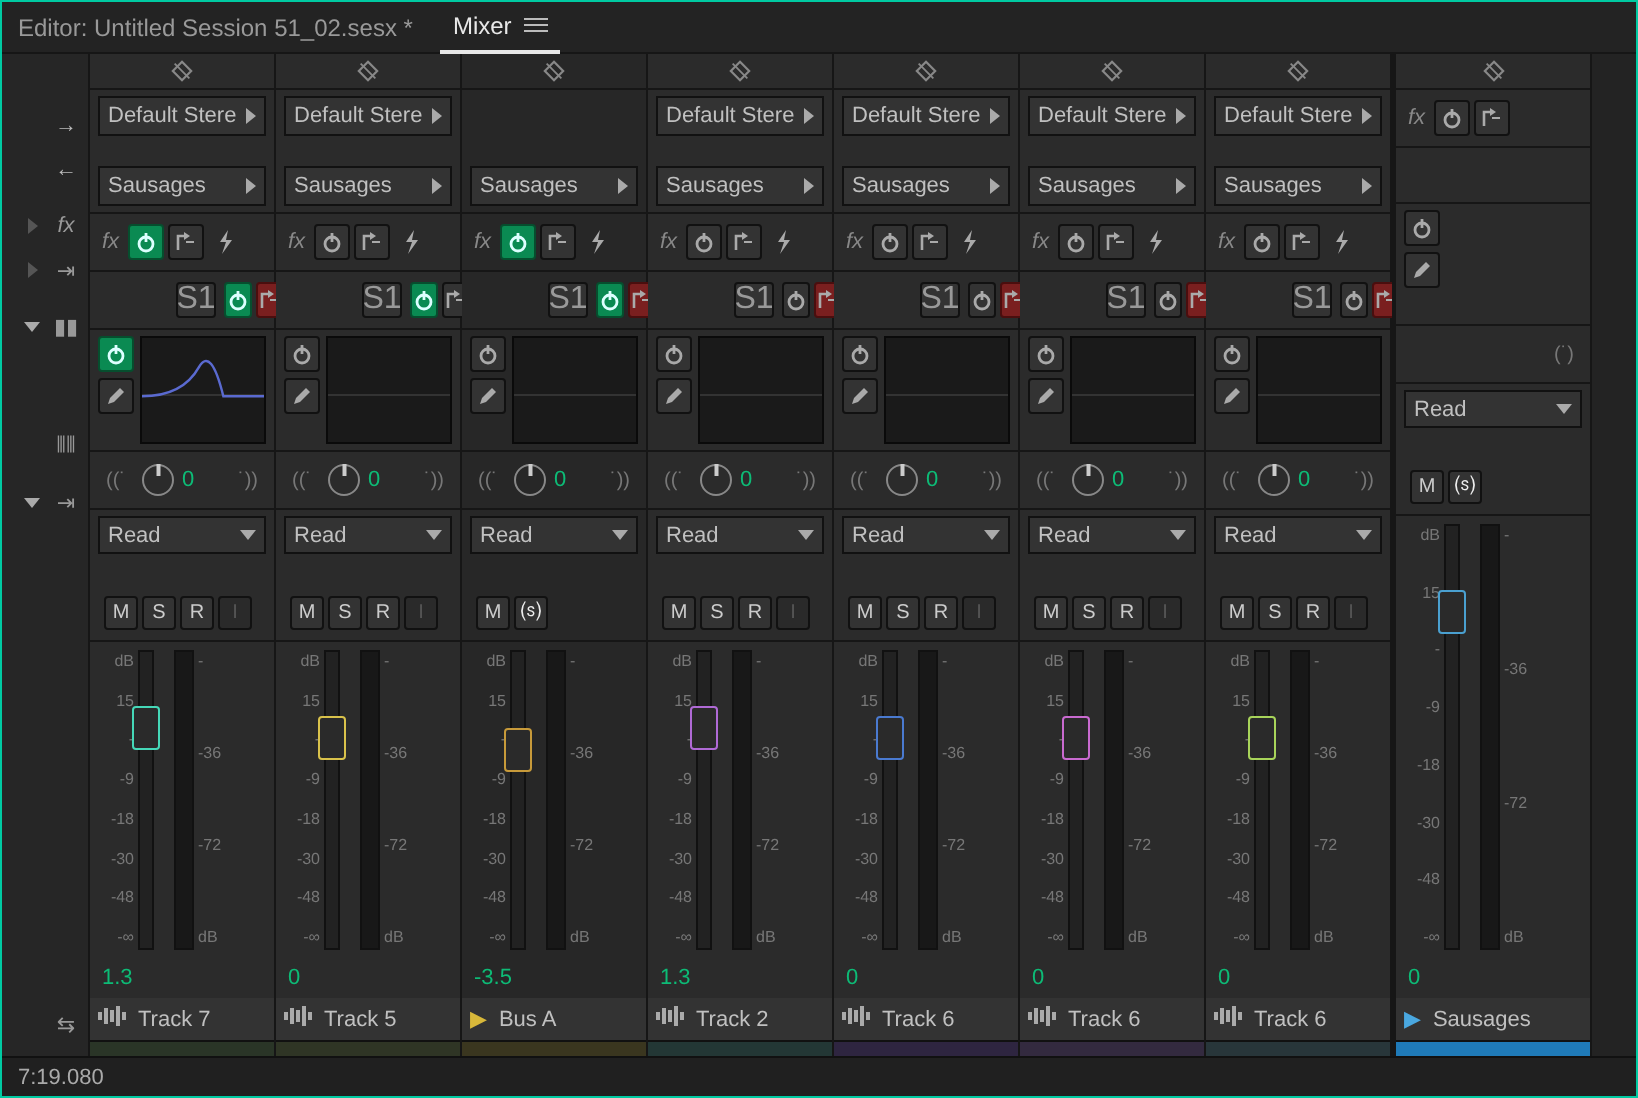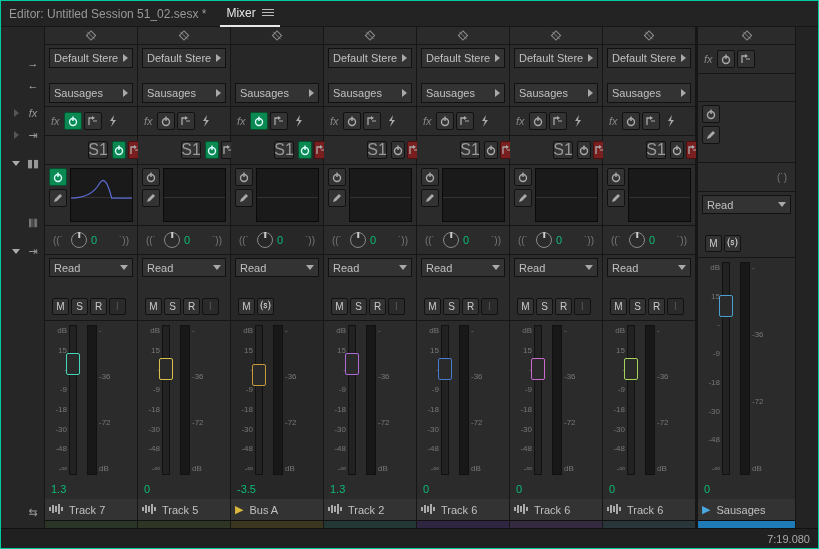--- a/index.html
+++ b/index.html
@@ -50,21 +50,21 @@
   .fader { flex: 1; min-height: 155px; display: flex; padding: 2px 4px; gap: 2px; position: relative; }
   .scale { width: 18px; display: flex; flex-direction: column; justify-content: space-between; align-items: flex-end; font-size: 8px; color: #777; padding: 4px 0; }
   .slidegroove { width: 8px; background: #222; border: 1px solid #111; position: relative; margin: 2px 0; }
   .thumb { position: absolute; width: 14px; height: 22px; left: -4px; border: 1.5px solid; border-radius: 2px; background: #2a2a2a; cursor: pointer; }
   .metergroove { width: 10px; background: linear-gradient(#181818,#181818); border: 1px solid #111; margin: 2px 0; }
   .mscale { width: 18px; display: flex; flex-direction: column; justify-content: space-between; align-items: flex-start; font-size: 8px; color: #777; padding: 4px 0;}
   .gainval { color: #0dbb76; padding: 4px 6px; font-weight: 500; height: 20px;}
   .namebar { height: 22px; background: #333; display: flex; align-items: center; gap: 6px; padding: 0 4px; border-bottom: 1px solid #111; cursor: pointer;}
   .namebar.master { background: #333; }
   .color { height: 7px; }
-  .footer { height: 20px; background: #202020; border-top: 1px solid #111; display: flex; justify-content: flex-end; align-items: center; padding: 0 8px; color: #aaa; }
+  .footer { height: 20px; background: #202020; border-top: 1px solid #111; display: flex; justify-content: flex-start; align-items: center; padding: 0 8px; color: #aaa; }
   .chev { width:0;height:0;border-top:4px solid transparent;border-bottom:4px solid transparent;border-left:5px solid #aaa;display:inline-block;}
   .chevd { width:0;height:0;border-left:4px solid transparent;border-right:4px solid transparent;border-top:5px solid #aaa;display:inline-block;}
   .arrR{color:#bbb;}
   .arrL{color:#bbb;}
   .busarrow { color:#d8b83a; }
   .mastericon{ color:#4aa8e0;}
   .tracks::-webkit-scrollbar{height:10px}
   .tracks::-webkit-scrollbar-track{background:#1a1a1a}
   .tracks::-webkit-scrollbar-thumb{background:#3a3a3a}
   .hspace{height:4px;}

